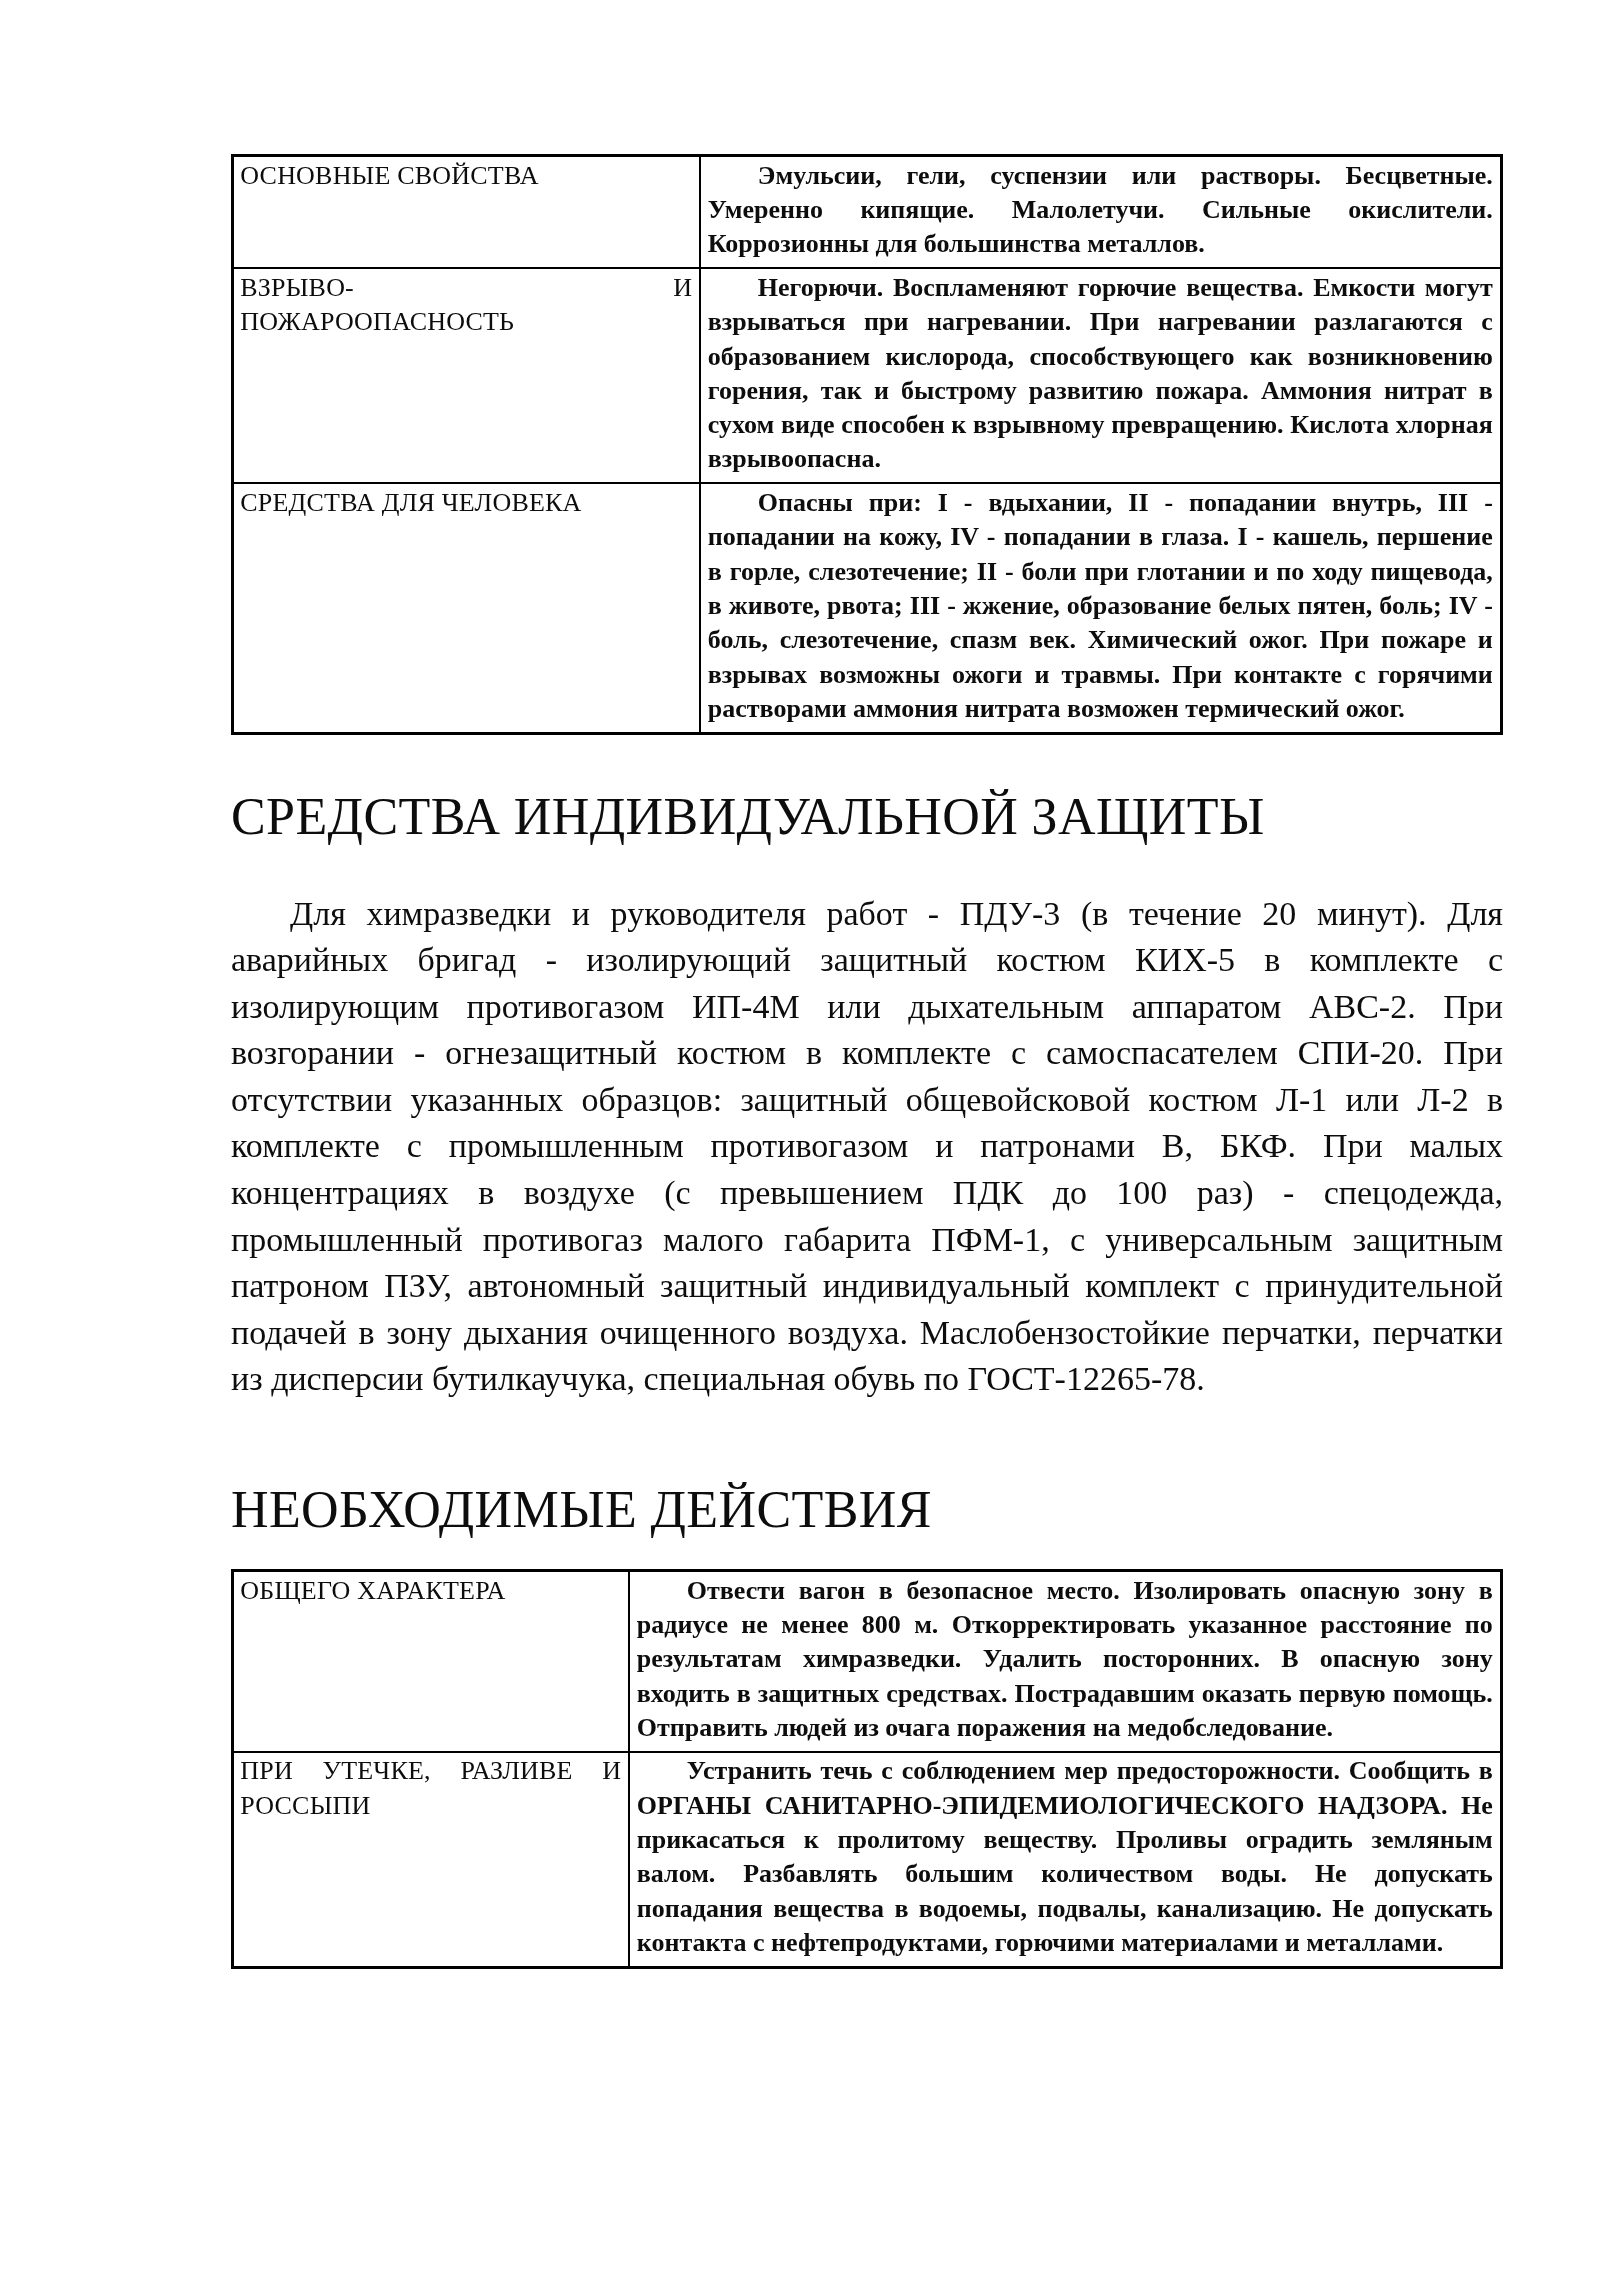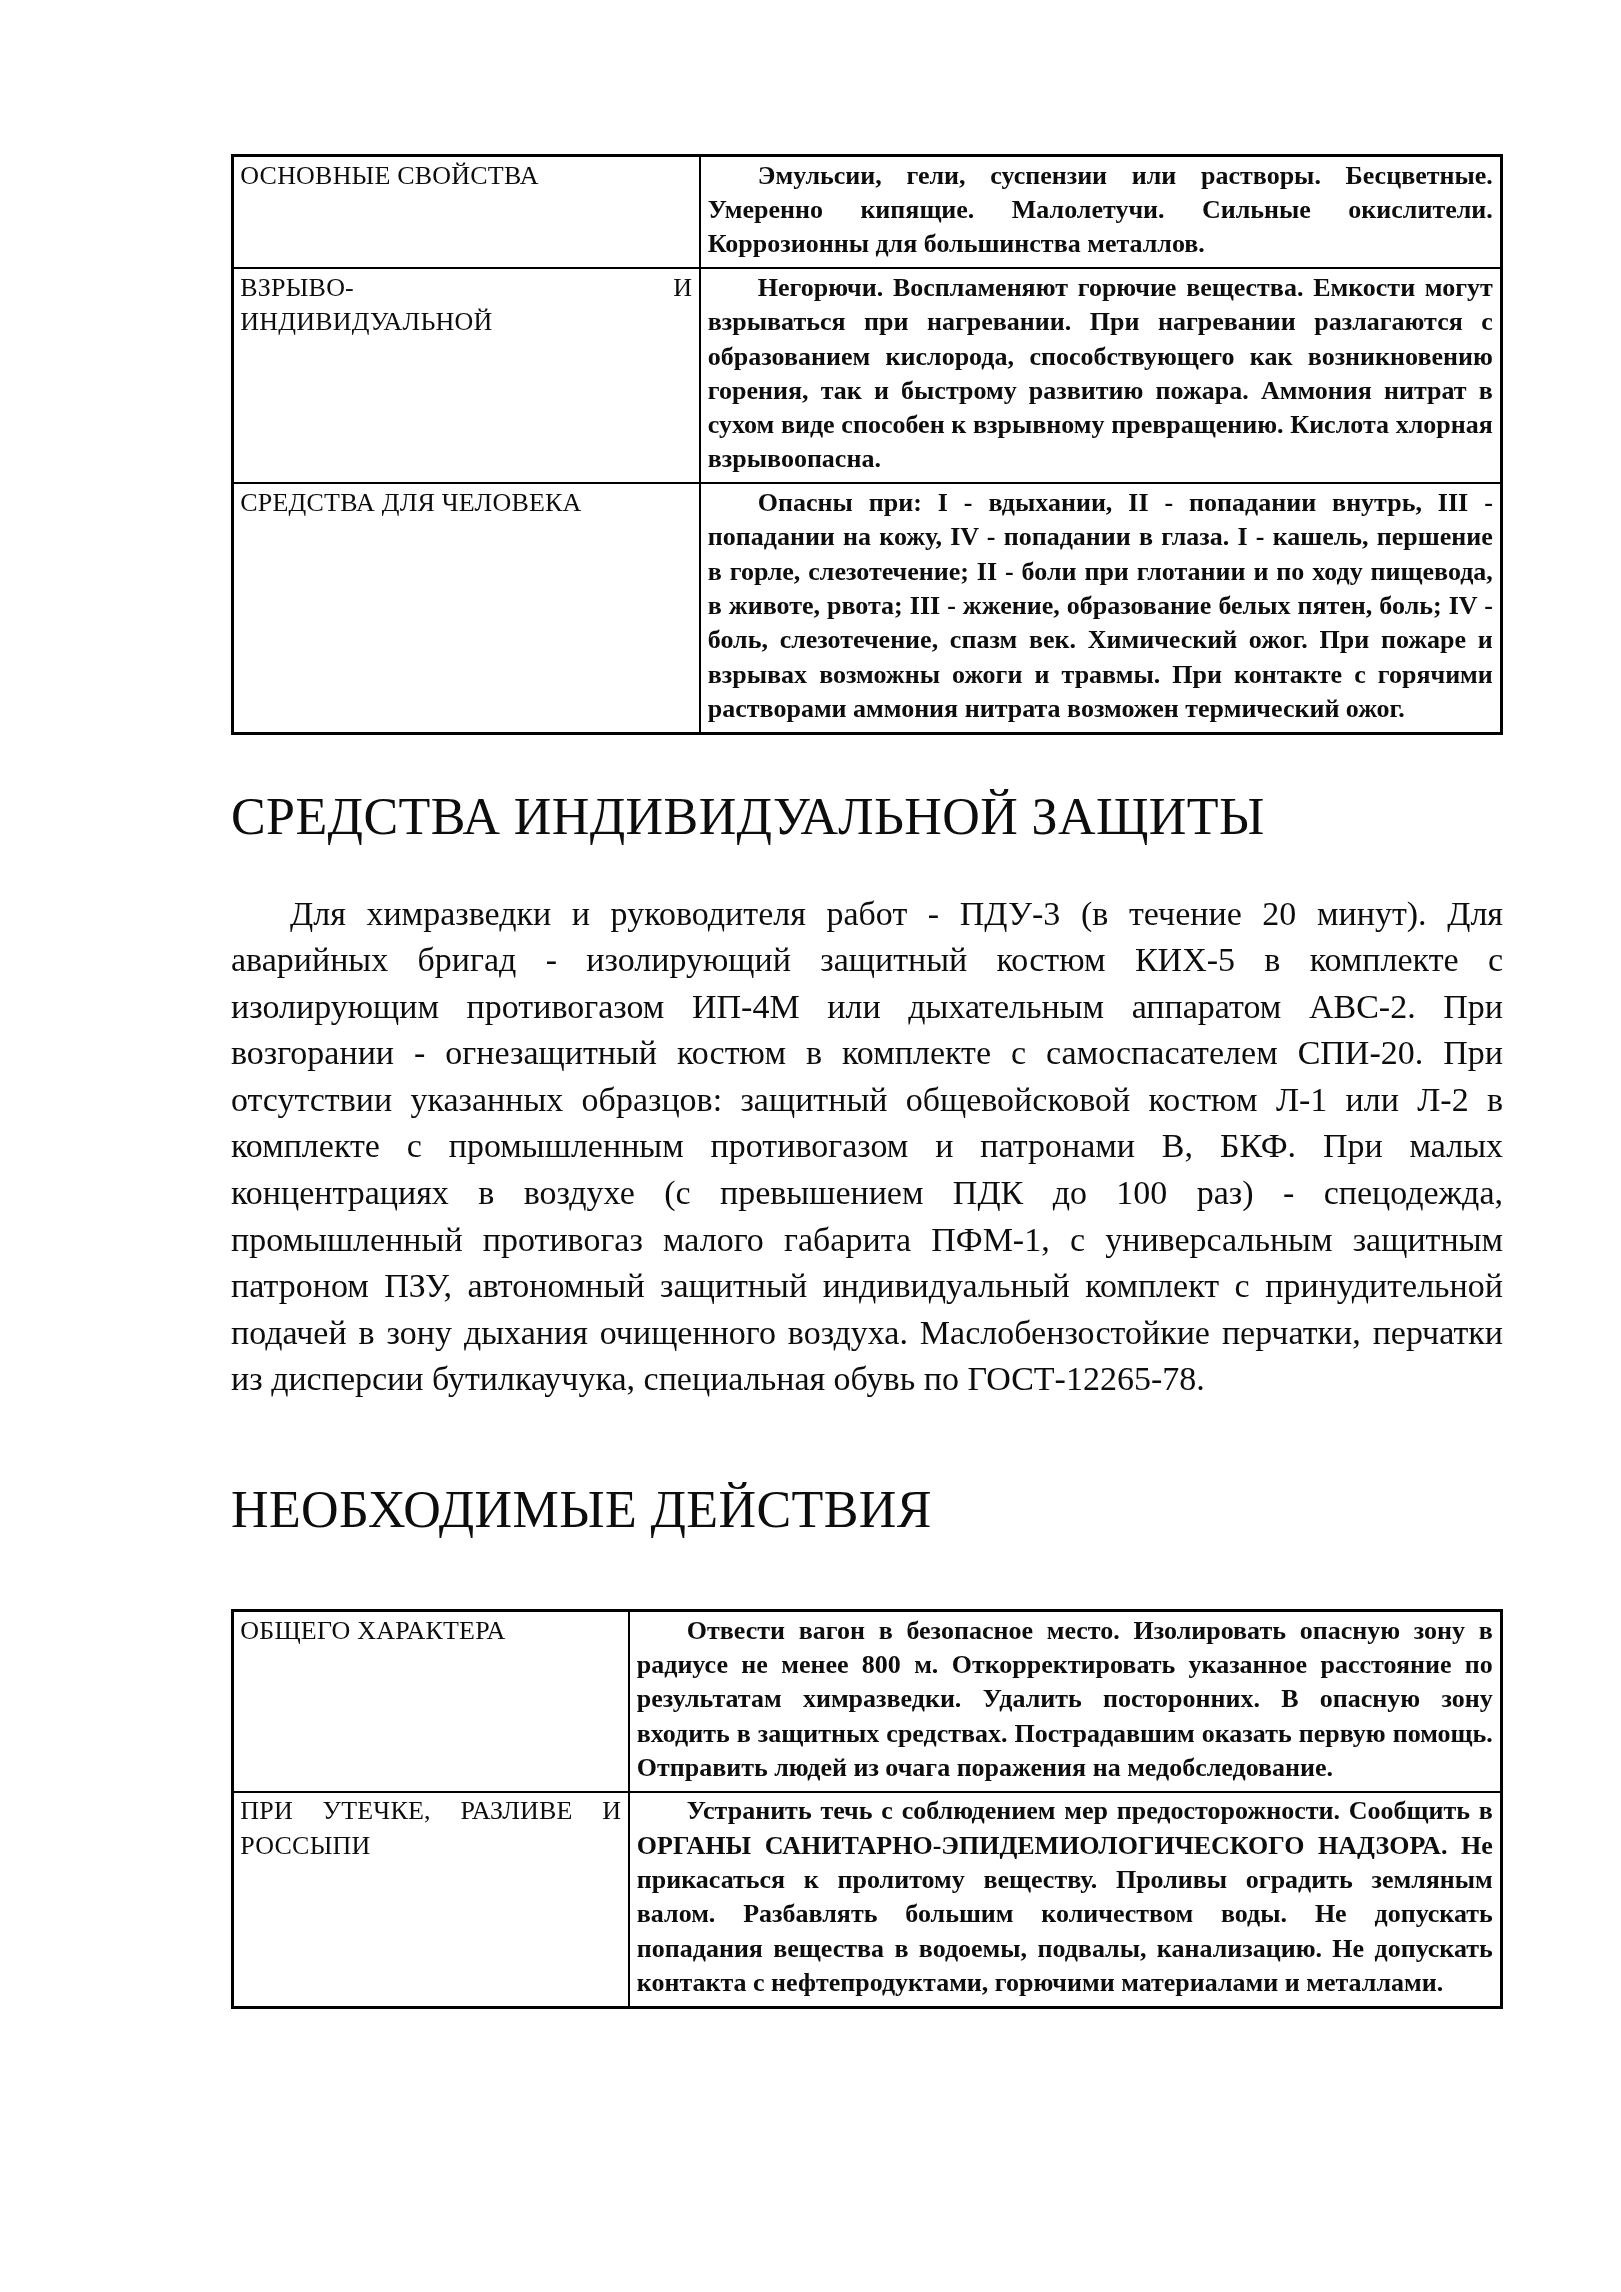--- a/index.html
+++ b/index.html
@@ -55,21 +55,21 @@
   }
   
   h1.section-heading {
     font-size: 52px;
     font-weight: normal;
     text-align: left;
     letter-spacing: 0.4px;
     margin: 52px 0 45px 0;
   }
   h1.section-heading.second {
-    margin: 77px 0 70px 0;
+    margin: 77px 0 30px 0;
   }
   
   p.body-paragraph {
     font-size: 34px;
     line-height: 1.37;
     text-align: justify;
     text-indent: 59px;
     margin: 0;
   }
 </style>
@@ -79,21 +79,21 @@
 <div class="page-content">
 
   <table class="doc-table props-table">
     <tbody>
       <tr>
         <td class="cell-label">ОСНОВНЫЕ СВОЙСТВА</td>
         <td class="cell-text">Эмульсии, гели, суспензии или растворы. Бесцветные. Умеренно кипящие. Малолетучи. Сильные окислители. Коррозионны для большинства металлов.</td>
       </tr>
       <tr>
         <td class="cell-label label-split">ВЗРЫВО- И
-ИНДИВИДУАЛЬНОЙ</td>
+ПОЖАРООПАСНОСТЬ</td>
         <td class="cell-text">Негорючи. Воспламеняют горючие вещества. Емкости могут взрываться при нагревании. При нагревании разлагаются с образованием кислорода, способствующего как возникновению горения, так и быстрому развитию пожара. Аммония нитрат в сухом виде способен к взрывному превращению. Кислота хлорная взрывоопасна.</td>
       </tr>
       <tr>
         <td class="cell-label">СРЕДСТВА ДЛЯ ЧЕЛОВЕКА</td>
         <td class="cell-text">Опасны при: I - вдыхании, II - попадании внутрь, III - попадании на кожу, IV - попадании в глаза. I - кашель, першение в горле, слезотечение; II - боли при глотании и по ходу пищевода, в животе, рвота; III - жжение, образование белых пятен, боль; IV - боль, слезотечение, спазм век. Химический ожог. При пожаре и взрывах возможны ожоги и травмы. При контакте с горячими растворами аммония нитрата возможен термический ожог.</td>
       </tr>
     </tbody>
   </table>
 
   <h1 class="section-heading">СРЕДСТВА ИНДИВИДУАЛЬНОЙ ЗАЩИТЫ</h1>

